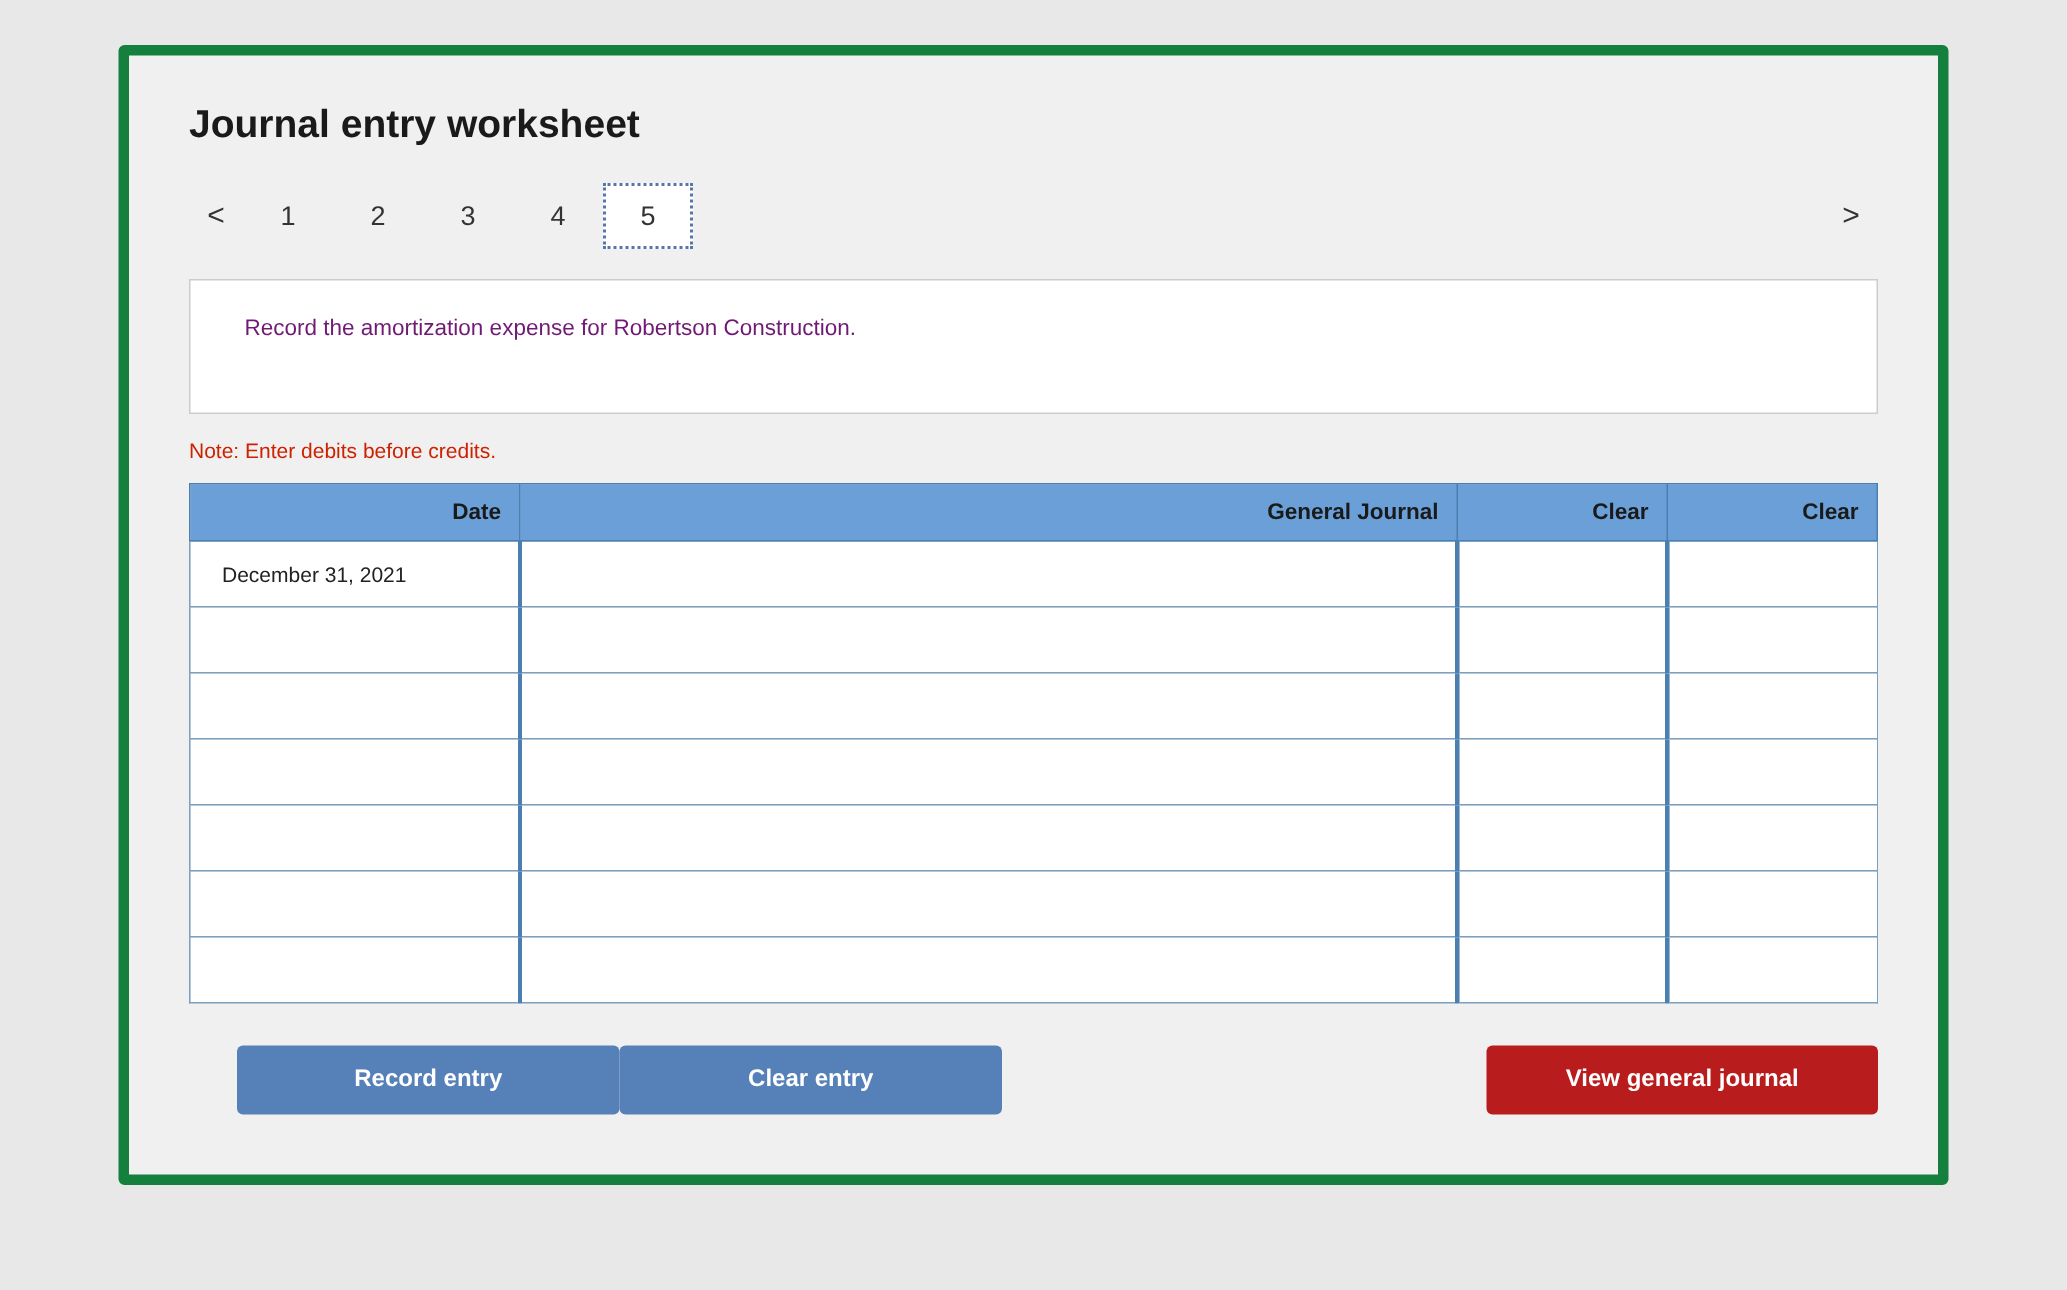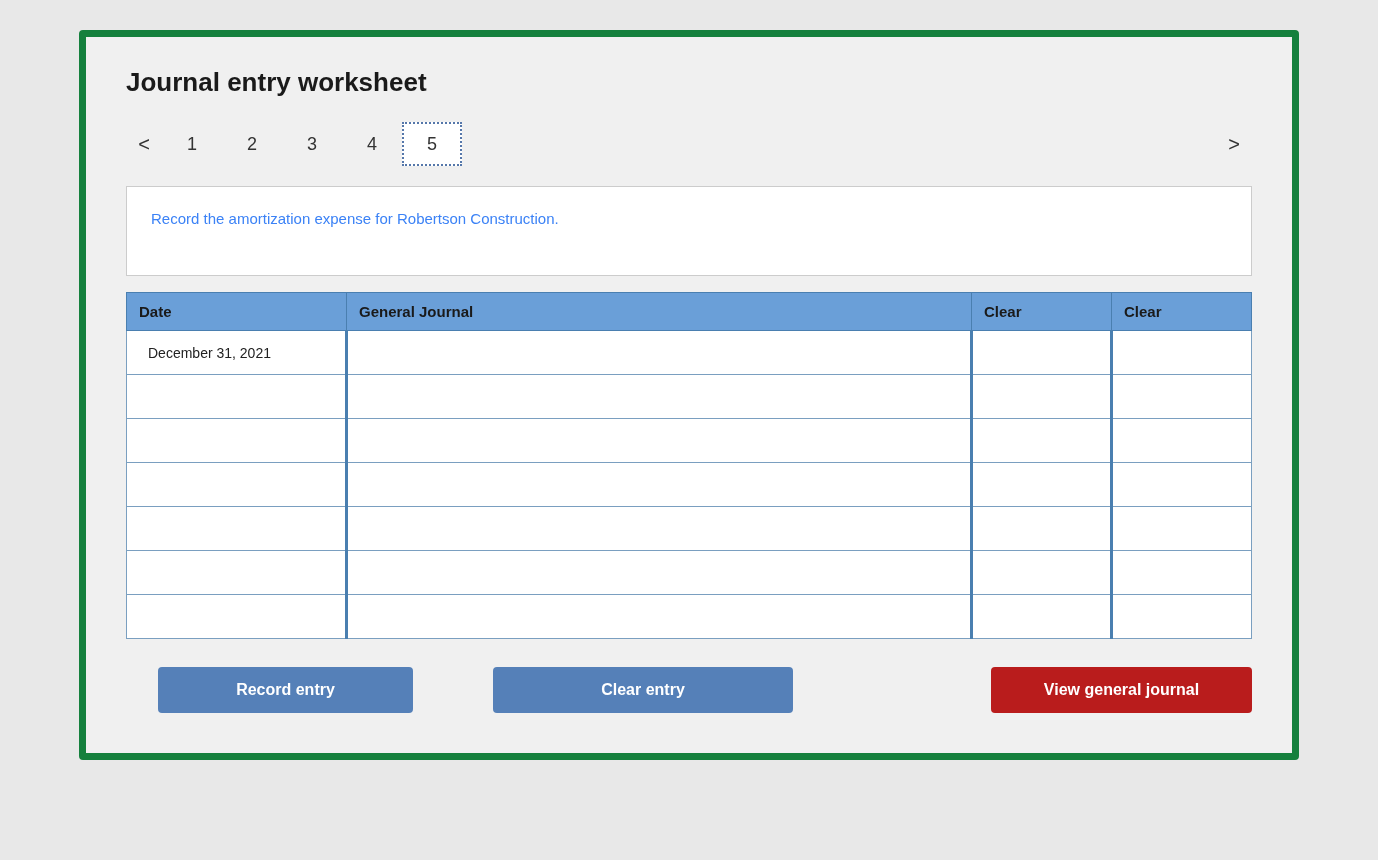--- a/index.html
+++ b/index.html
@@ -71,24 +71,24 @@
       flex: 1;
     }
 
     .pagination-right-arrow {
       margin-left: auto;
     }
 
     .instruction-box {
       background: #fff;
       border: 1px solid #ccc;
-      padding: 20px 24px;
+      padding: 20px 36px;
       margin-bottom: 16px;
       font-size: 15px;
-      color: #3b82f6;
+      color: #701a75;
       line-height: 1.6;
       min-height: 90px;
     }
 
     .note-text {
       color: #cc2200;
       font-size: 14px;
       margin-bottom: 14px;
     }
 
@@ -98,21 +98,21 @@
       margin-bottom: 28px;
     }
 
     .journal-table thead tr th {
       background: #6a9fd8;
       color: #1a1a1a;
       font-weight: bold;
       padding: 10px 12px;
       border: 1px solid #4a7fb0;
       font-size: 15px;
-      text-align: left;
+      text-align: right;
     }
 
     .journal-table thead tr th.date-col {
       width: 220px;
     }
 
     .journal-table thead tr th.journal-col {
       width: auto;
       margin-top: 34px;
     }
@@ -173,22 +173,21 @@
       text-align: center;
     }
 
     .btn-record {
       background: #5580b8;
       width: 255px;
     }
 
     .btn-clear {
       background: #5580b8;
-      width: 300px;
-      margin-left: 80px;
+      width: 255px;
     }
 
     .btn-view {
       background: #b91c1c;
       width: 261px;
       margin-left: auto;
     }
   </style>
 </head>
 <body>
@@ -205,20 +204,21 @@
     <div class="pagination-item">4</div>
     <div class="pagination-item active">5</div>
     <span class="pagination-spacer"></span>
     <span class="pagination-arrow pagination-right-arrow">&gt;</span>
   </div>
 
   <div class="instruction-box">
     <span>Record the amortization expense for Robertson Construction.</span>
   </div>
 
+  <div class="note-text">Note: Enter debits before credits.</div>
 
   <table class="journal-table">
     <thead>
       <tr>
         <th class="date-col">Date</th>
         <th class="journal-col">General Journal</th>
         <th class="debit-col">Clear</th>
         <th class="credit-col">Clear</th>
       </tr>
     </thead>

